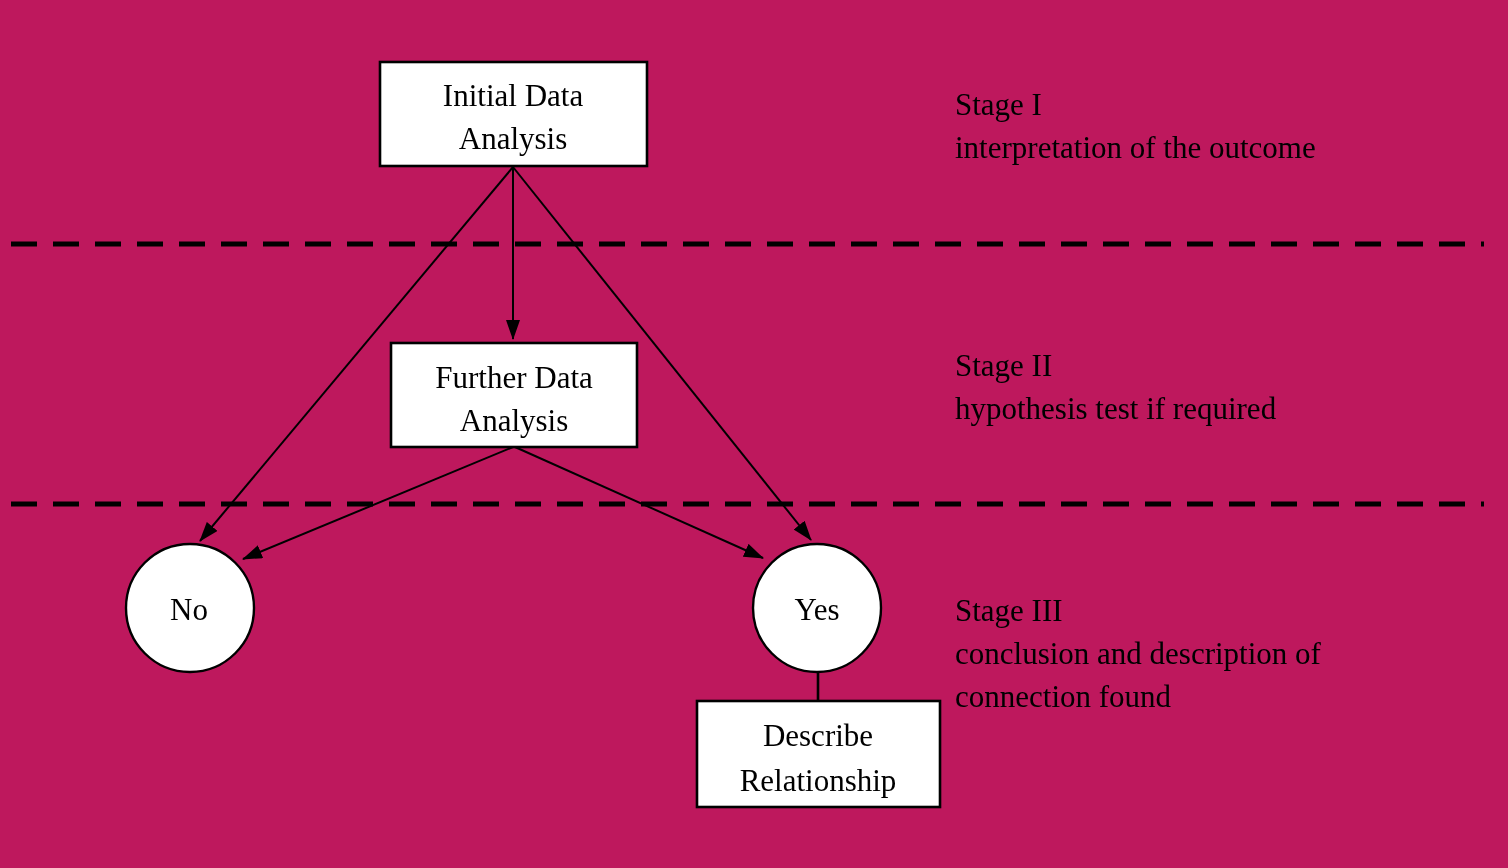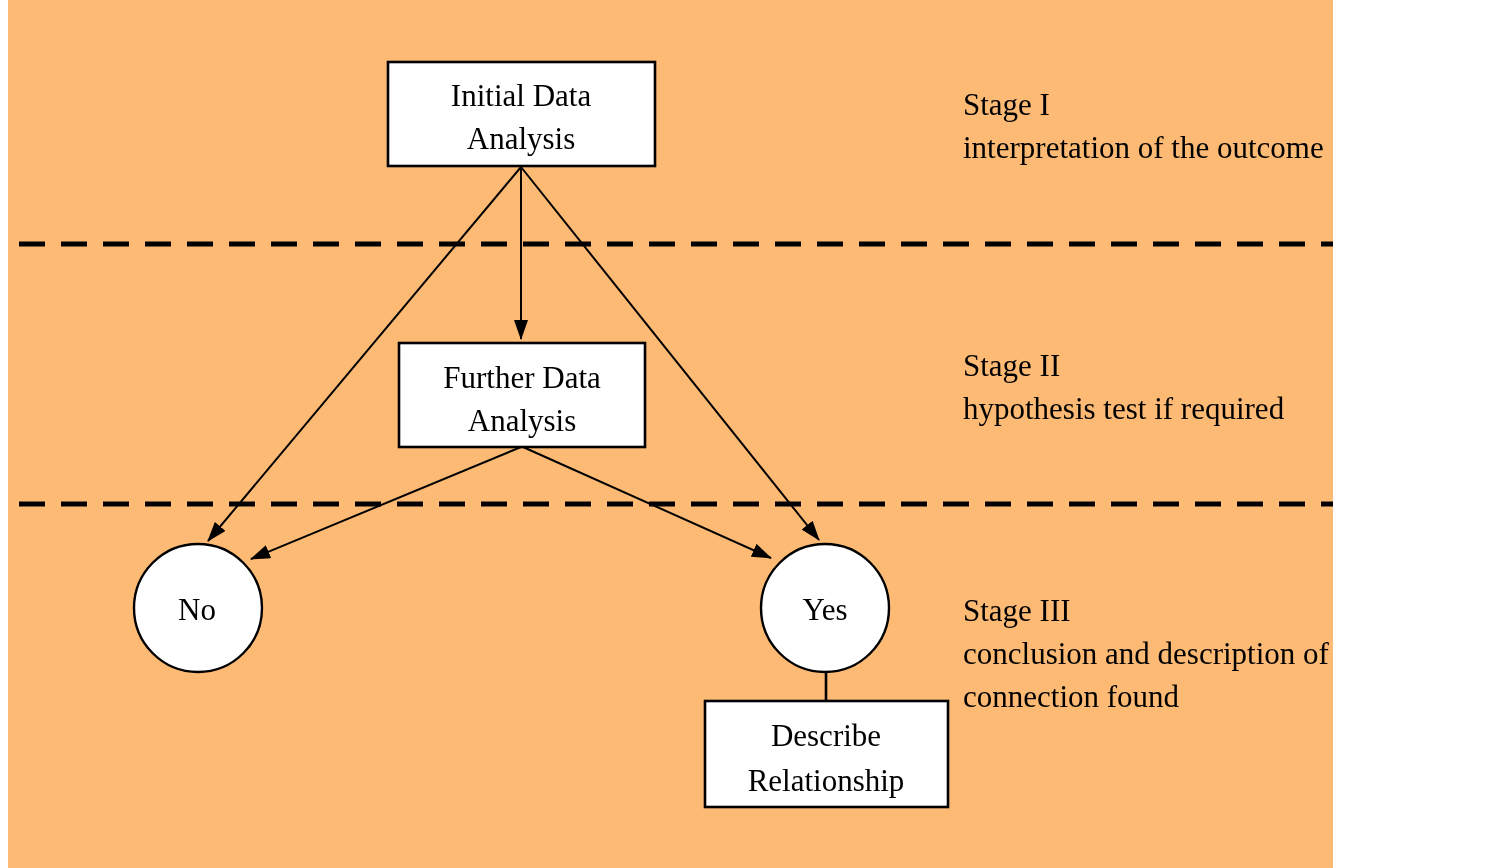--- a/index.html
+++ b/index.html
@@ -1,25 +1,24 @@
 <!DOCTYPE html>
 <html><head>
 <meta charset="utf-8">
 <style>
   html, body {
     margin: 0;
     padding: 0;
     background: #ffffff;
   }
   .canvas-wrap {
-    width: 1325px;
+    width: 1508px;
     height: 868px;
-    background: #fdba74;
+    background: #be185d;
     overflow: hidden;
-    margin-left: 8px;
   }
   svg {
     display: block;
   }
   text {
     font-family: "Liberation Serif", "DejaVu Serif", serif;
     font-size: 31px;
     fill: #000000;
   }
   .node-label { text-anchor: middle; }

